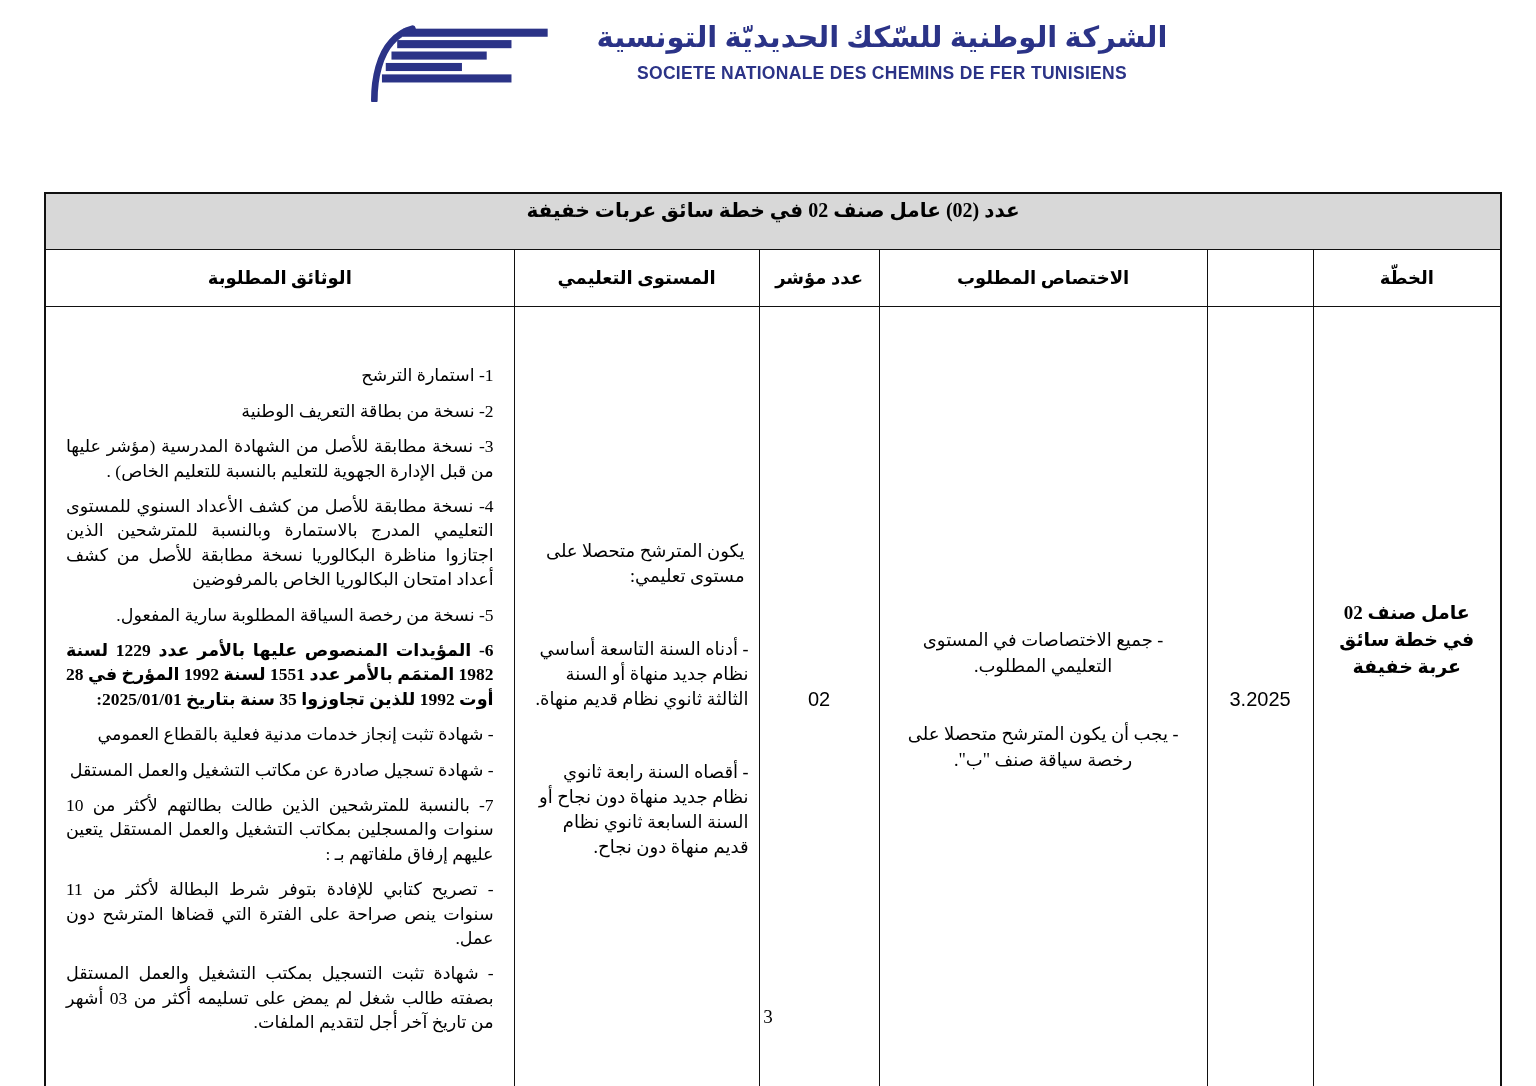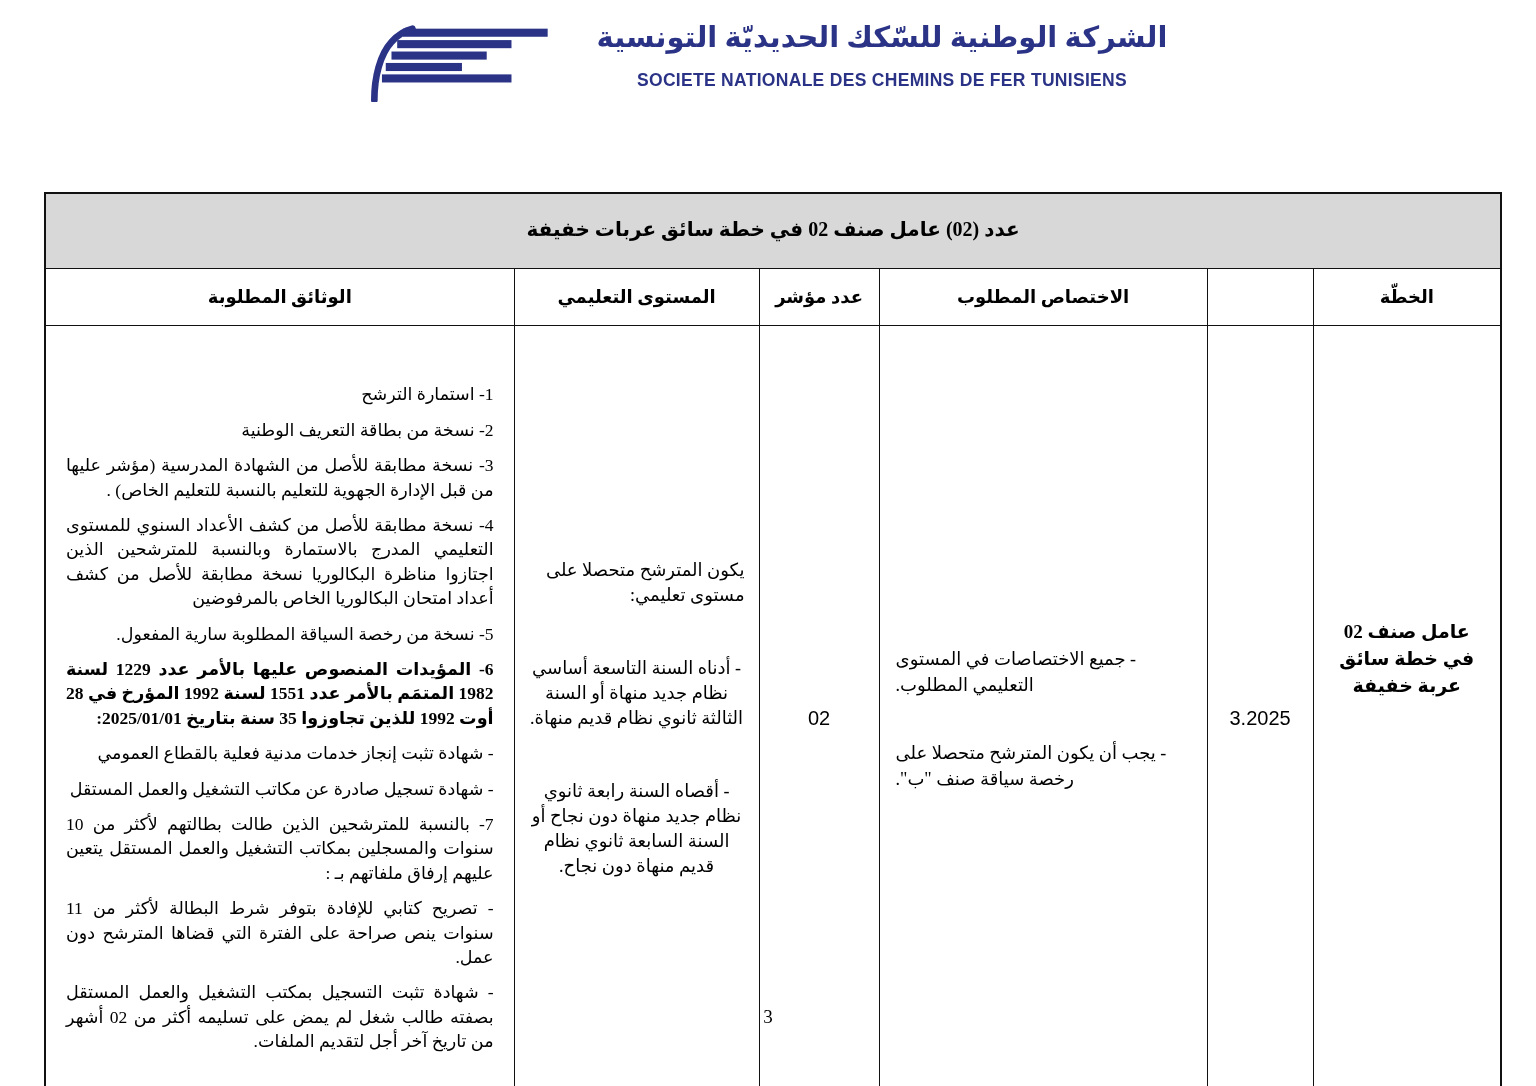--- a/index.html
+++ b/index.html
@@ -15,51 +15,51 @@
   
   .header{
     position:absolute;top:22px;left:0;width:100%;
     display:flex;justify-content:center;align-items:flex-start;gap:44px;
   }
   .logo svg{width:184px;height:80px;display:block;}
   .brand{display:flex;flex-direction:column;align-items:center;color:var(--brand);justify-content:flex-end;}
   .brand-ar{font-size:29px;font-weight:bold;direction:rtl;line-height:1.1;}
   .brand-fr{
     font-family:"Liberation Sans","DejaVu Sans",sans-serif;
-    font-size:17.5px;font-weight:bold;letter-spacing:.3px;margin-top:16px;white-space:nowrap;
+    font-size:17.5px;font-weight:bold;letter-spacing:.3px;margin-top:9px;white-space:nowrap;
   }
   
   table.doc-table{
     position:absolute;top:192px;left:44px;width:1456px;
     border-collapse:collapse;table-layout:fixed;direction:rtl;
     border:2px solid #111;
   }
   .doc-table td{border:1px solid #111;overflow:hidden;}
   .title-cell{
     background:var(--row-gray);height:50px;vertical-align:top;text-align:center;
-    font-weight:bold;font-size:20px;padding-top:23px;border-bottom:2px solid #111;
+    font-weight:bold;font-size:20px;padding-top:4px;border-bottom:2px solid #111;
   }
   .head-row td{height:54px;text-align:center;vertical-align:middle;font-weight:bold;font-size:18px;}
   .body-row td{height:665px;vertical-align:middle;}
   
   .cell-docs{vertical-align:top;padding:5px 9px 6px 9px;font-size:17.5px;text-align:justify;}
   .doc-item{margin:11px;line-height:24.4px;}
   .doc-item.bold{font-weight:bold;}
   
   .cell-edu{padding:0 10px;font-size:18px;}
   .edu-intro{text-align:right;margin:0 4px 48px 20px;line-height:25px;}
-  .edu-item{text-align:center;margin:0 0 48px 0;line-height:25px;}
+  .edu-item{text-align:right;margin:0 0 48px 0;line-height:25px;}
   .edu-item:last-child{margin-bottom:0;}
   
   .cell-count,.cell-ref{
     text-align:center;font-family:"Liberation Sans","DejaVu Sans",sans-serif;font-size:20px;
   }
   
   .cell-spec{padding:0 16px;font-size:18px;}
-  .spec-item{text-align:left;line-height:26px;margin:0 0 42px 0;}
+  .spec-item{text-align:center;line-height:26px;margin:0 0 42px 0;}
   .spec-item:last-child{margin-bottom:0;}
   
   .cell-plan{text-align:center;font-weight:bold;font-size:19px;line-height:27px;padding:0 14px 120px 14px;}
   .cell-plan .u{}
   
   .page-num{position:absolute;top:1006px;left:0;width:100%;text-align:center;font-size:19px;}
 </style>
 </head>
 <body>
 
@@ -125,20 +125,20 @@
           <p class="doc-item">1- استمارة الترشح</p>
           <p class="doc-item">2- نسخة من بطاقة التعريف الوطنية</p>
           <p class="doc-item">3- نسخة مطابقة للأصل من الشهادة المدرسية (مؤشر عليها من قبل الإدارة الجهوية للتعليم بالنسبة للتعليم الخاص) .</p>
           <p class="doc-item">4- نسخة مطابقة للأصل من كشف الأعداد السنوي للمستوى التعليمي المدرج بالاستمارة وبالنسبة للمترشحين الذين اجتازوا مناظرة البكالوريا نسخة مطابقة للأصل من كشف أعداد امتحان البكالوريا الخاص بالمرفوضين</p>
           <p class="doc-item">5- نسخة من رخصة السياقة المطلوبة سارية المفعول.</p>
           <p class="doc-item bold">6- المؤيدات المنصوص عليها بالأمر عدد 1229 لسنة 1982 المتمَم بالأمر عدد 1551 لسنة 1992 المؤرخ في 28 أوت 1992 للذين تجاوزوا 35 سنة بتاريخ 2025/01/01:</p>
           <p class="doc-item">- شهادة تثبت إنجاز خدمات مدنية فعلية بالقطاع العمومي</p>
           <p class="doc-item">- شهادة تسجيل صادرة عن مكاتب التشغيل والعمل المستقل</p>
           <p class="doc-item">7- بالنسبة للمترشحين الذين طالت بطالتهم لأكثر من 10 سنوات والمسجلين بمكاتب التشغيل والعمل المستقل يتعين عليهم إرفاق ملفاتهم بـ :</p>
           <p class="doc-item">- تصريح كتابي للإفادة بتوفر شرط البطالة لأكثر من 11 سنوات ينص صراحة على الفترة التي قضاها المترشح دون عمل.</p>
-          <p class="doc-item">- شهادة تثبت التسجيل بمكتب التشغيل والعمل المستقل بصفته طالب شغل لم يمض على تسليمه أكثر من 02 أشهر من تاريخ آخر أجل لتقديم الملفات.</p>
+          <p class="doc-item">- شهادة تثبت التسجيل بمكتب التشغيل والعمل المستقل بصفته طالب شغل لم يمض على تسليمه أكثر من 03 أشهر من تاريخ آخر أجل لتقديم الملفات.</p>
         </td>
       </tr>
     </tbody>
   </table>
 
   <div class="page-num">3</div>
 </div>
 
 </body></html>

